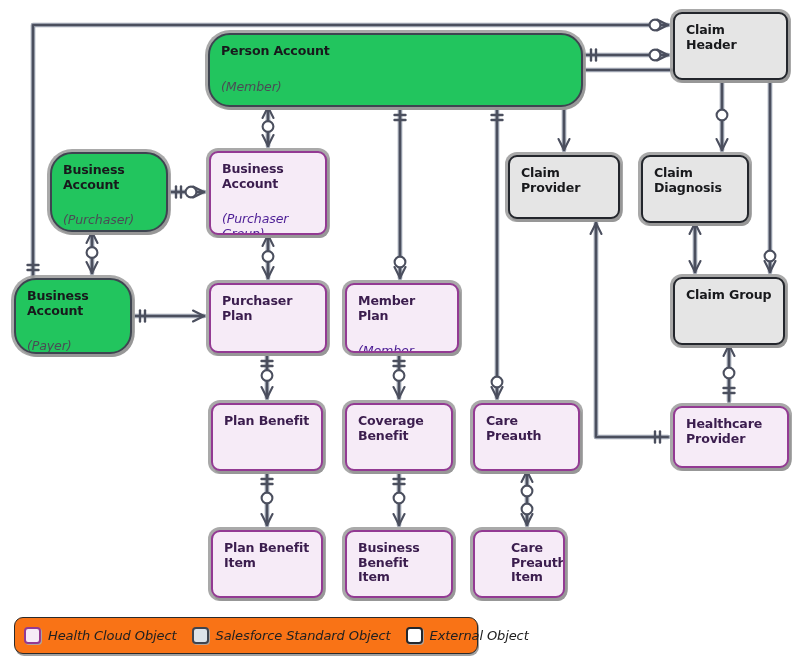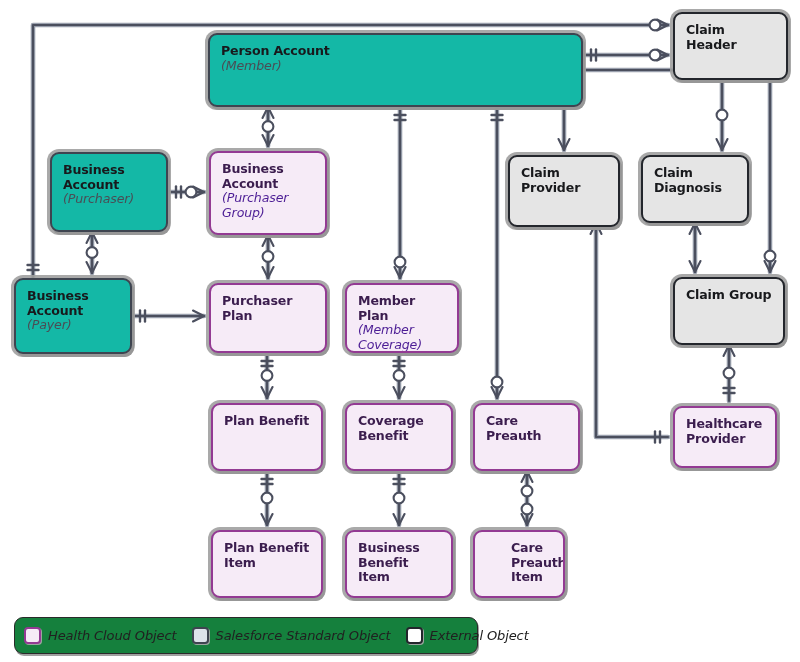--- a/index.html
+++ b/index.html
@@ -44,47 +44,49 @@
     display: block;
     font-weight: bold;
     font-size: 12.6px;
     letter-spacing: -0.15px;
   }
   .node .sub {
     display: block;
     font-style: italic;
     font-size: 12.6px;
     letter-spacing: -0.15px;
+    margin-top: 21px;
   }
   .node.hc {
     background: #f6ebf7;
     border-color: #933a93;
   }
   .node.hc .nm { color: #3b1d4e; }
   .node.hc .sub { color: #4c1d95; }
   .node.std {
-    background: #14b8a6;
+    background: #22c55e;
     border-color: #3e4450;
+    border-radius: 22px;
   }
   .node.std .nm { color: #18191c; }
   .node.std .sub { color: #4a4d55; }
   .node.ext {
     background: #e5e5e5;
     border-color: #23262c;
   }
   .node.ext .nm { color: #18191c; }
 
   #legend {
     position: absolute;
     left: 14px;
     top: 617px;
     width: 464px;
     height: 37px;
     box-sizing: border-box;
-    background: #15803d;
+    background: #f97316;
     border: 1.5px solid #2a2a2a;
     border-radius: 9px;
     box-shadow: 1px 2px 0 0 rgba(150,150,150,0.9);
     display: flex;
     align-items: center;
     padding: 0 9px;
   }
   .lg-item {
     display: flex;
     align-items: center;
@@ -324,21 +326,21 @@
         <span class="nm">Claim Header</span>
       </div>
       <div class="node std" style="left: 50px; top: 152px; width: 118px; height: 80px;">
         <span class="nm">Business Account</span>
         <span class="sub">(Purchaser)</span>
       </div>
       <div class="node hc" style="left: 209px; top: 151px; width: 118px; height: 84px;">
         <span class="nm">Business Account</span>
         <span class="sub">(Purchaser Group)</span>
       </div>
-      <div class="node ext" style="left: 508px; top: 155px; width: 112px; height: 72px;">
+      <div class="node ext" style="left: 508px; top: 155px; width: 112px; height: 64px;">
         <span class="nm">Claim Provider</span>
       </div>
       <div class="node ext" style="left: 641px; top: 155px; width: 108px; height: 68px;">
         <span class="nm">Claim Diagnosis</span>
       </div>
       <div class="node std" style="left: 14px; top: 278px; width: 118px; height: 76px;">
         <span class="nm">Business Account</span>
         <span class="sub">(Payer)</span>
       </div>
       <div class="node hc" style="left: 209px; top: 283px; width: 118px; height: 70px;">
@@ -353,21 +355,21 @@
       </div>
       <div class="node hc" style="left: 211px; top: 403px; width: 112px; height: 68px;">
         <span class="nm">Plan Benefit</span>
       </div>
       <div class="node hc" style="left: 345px; top: 403px; width: 108px; height: 68px;">
         <span class="nm">Coverage Benefit</span>
       </div>
       <div class="node hc" style="left: 473px; top: 403px; width: 107px; height: 68px;">
         <span class="nm">Care Preauth</span>
       </div>
-      <div class="node hc" style="left: 673px; top: 406px; width: 104px; height: 62px;">
+      <div class="node hc" style="left: 673px; top: 406px; width: 116px; height: 62px;">
         <span class="nm">Healthcare Provider</span>
       </div>
       <div class="node hc" style="left: 211px; top: 530px; width: 112px; height: 68px;">
         <span class="nm">Plan Benefit Item</span>
       </div>
       <div class="node hc" style="left: 345px; top: 530px; width: 108px; height: 68px;">
         <span class="nm">Business Benefit Item</span>
       </div>
       <div class="node hc" style="left: 473px; top: 530px; width: 92px; height: 68px; padding-left: 36px;">
         <span class="nm">Care Preauth Item</span>

